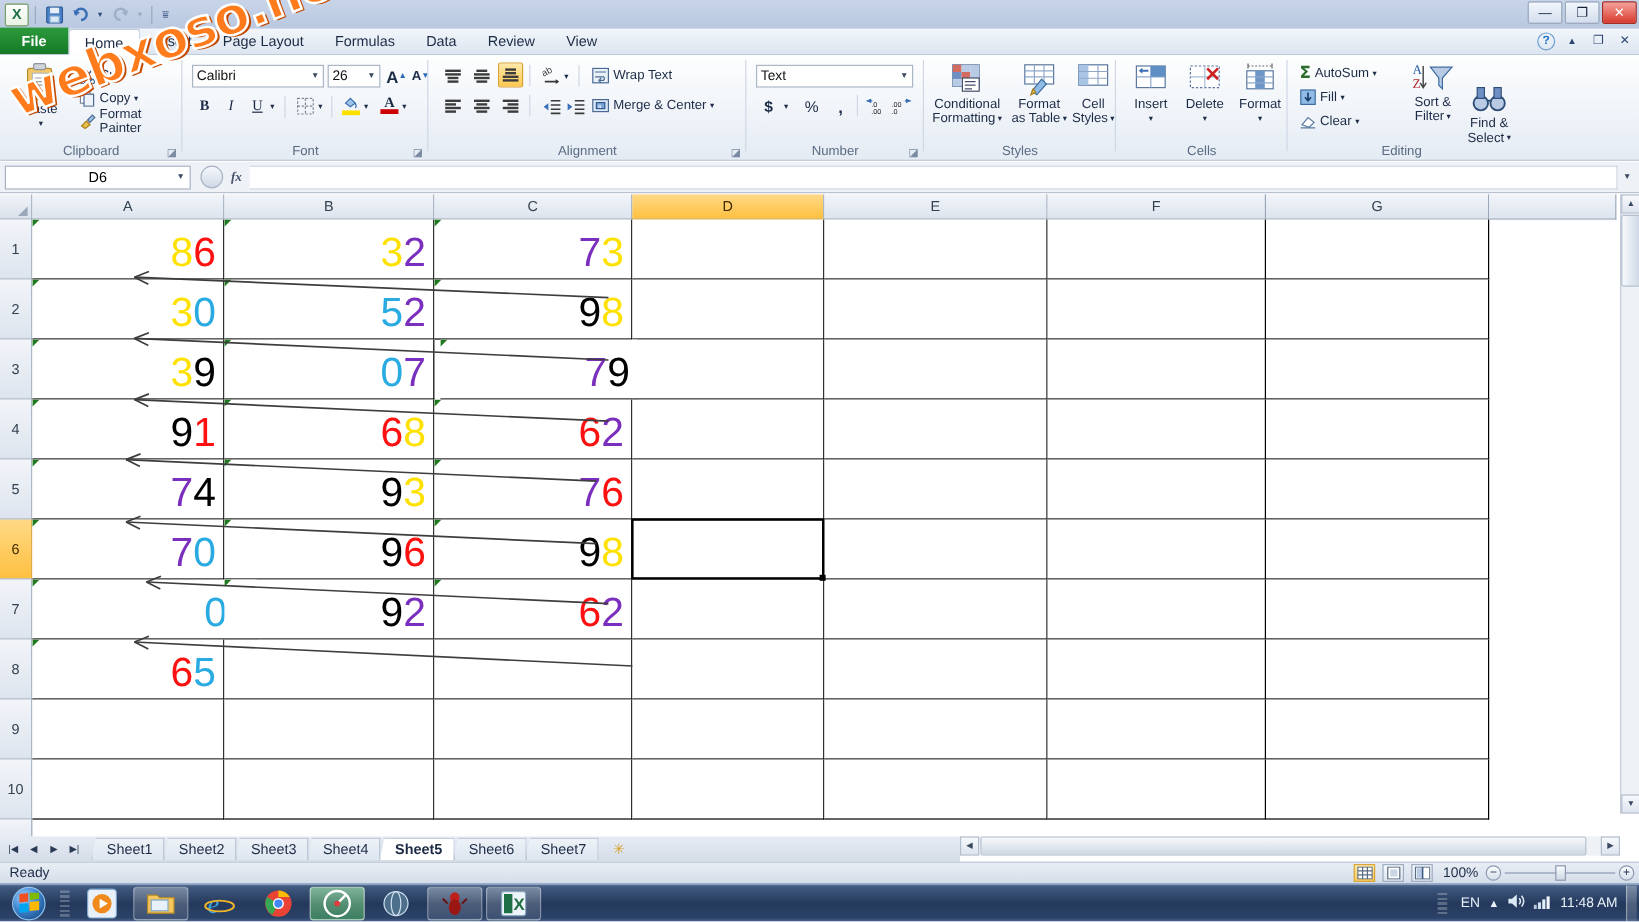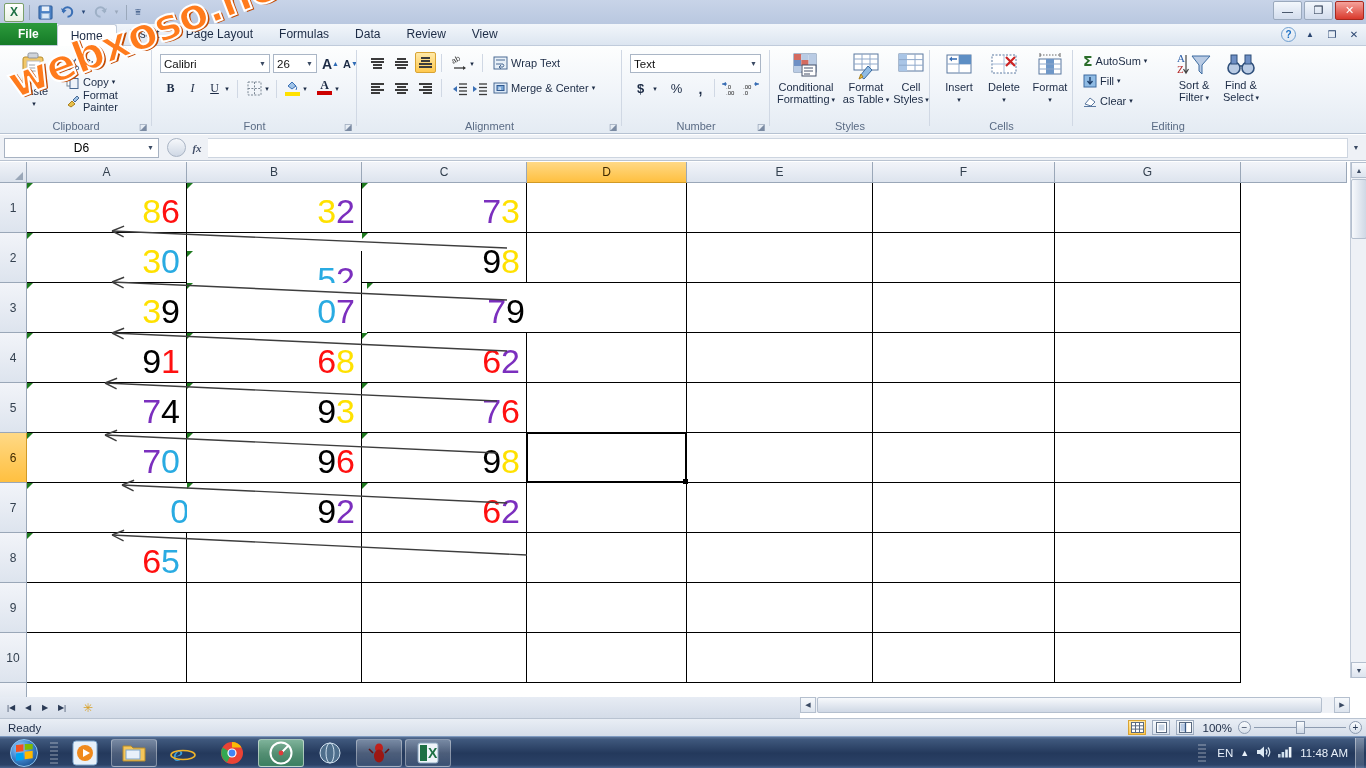--- a/index.html
+++ b/index.html
@@ -691,21 +691,21 @@
             <path d="M9 3 L9 20 M6.5 17 L9 21 L11.5 17" stroke="#444" stroke-width="1.2" fill="none"></path>
             <path d="M15 4 L33 4 L25 13 L25 22 L22 19 L22 13 Z" fill="#b9cbe4" stroke="#3c6ba0"></path>
           </svg>
         </span>
       <span>Sort &amp;</span>
       <span style="display:flex;align-items:flex-start;gap:2px;">
           <span>Filter</span>
           <span style="font-size:7px;">▾</span>
         </span>
     </div>
-    <div class="bigbtn" style="left:146px;top:6px;width:44px;justify-content:flex-end;">
+    <div class="bigbtn" style="left:146px;top:24px;width:44px;justify-content:flex-end;">
       <span class="ricon">
           <svg width="30" height="28" viewBox="0 0 30 28">
             <circle cx="8" cy="16" r="6" fill="#b9cbe4" stroke="#2f4f7a" stroke-width="1.6"></circle>
             <circle cx="22" cy="16" r="6" fill="#b9cbe4" stroke="#2f4f7a" stroke-width="1.6"></circle>
             <rect x="5" y="3" width="6" height="9" fill="#6e8fc4" stroke="#2f4f7a"></rect>
             <rect x="19" y="3" width="6" height="9" fill="#6e8fc4" stroke="#2f4f7a"></rect>
             <line x1="13" y1="14" x2="17" y2="14" stroke="#2f4f7a" stroke-width="1.6"></line>
           </svg>
         </span>
       <span>Find &amp;</span>
@@ -806,21 +806,21 @@
         <span class="cmark"></span>
       </div>
       <div class="cell" style="left: 500px; top: 0px; width: 160px; height: 50px;"></div>
       <div class="cell" style="left: 660px; top: 0px; width: 186px; height: 50px;"></div>
       <div class="cell" style="left: 846px; top: 0px; width: 182px; height: 50px;"></div>
       <div class="cell" style="left: 1028px; top: 0px; width: 186px; height: 50px;"></div>
       <div class="cell" style="left: 0px; top: 50px; width: 160px; height: 50px;">
         <div class="val"><span style="color: rgb(255, 225, 0);">3</span><span style="color: rgb(41, 171, 226);">0</span></div>
         <span class="cmark"></span>
       </div>
-      <div class="cell" style="left: 160px; top: 68px; width: 175px; height: 50px;">
+      <div class="cell" style="left: 160px; top: 50px; width: 175px; height: 50px;">
         <div class="val"><span style="color: rgb(41, 171, 226);">5</span><span style="color: rgb(123, 47, 190);">2</span></div>
         <span class="cmark"></span>
       </div>
       <div class="cell" style="left: 335px; top: 50px; width: 165px; height: 50px;">
         <div class="val"><span style="color: rgb(0, 0, 0);">9</span><span style="color: rgb(255, 225, 0);">8</span></div>
         <span class="cmark"></span>
       </div>
       <div class="cell" style="left: 500px; top: 50px; width: 160px; height: 50px;"></div>
       <div class="cell" style="left: 660px; top: 50px; width: 186px; height: 50px;"></div>
       <div class="cell" style="left: 846px; top: 50px; width: 182px; height: 50px;"></div>
@@ -976,20 +976,43 @@
   <div class="sb-arrow" style="position:absolute;right:0;">▶</div>
 </div>
 
 <div id="sheetbar">
   <div id="navbtns">
     <div class="navb">|◀</div>
     <div class="navb">◀</div>
     <div class="navb">▶</div>
     <div class="navb">▶|</div>
   </div>
+  <div id="stabs" style="display:flex;align-items:flex-start;margin-left:6px;">
+      <div class="stab">
+        <span>Sheet1</span>
+      </div>
+      <div class="stab">
+        <span>Sheet2</span>
+      </div>
+      <div class="stab">
+        <span>Sheet3</span>
+      </div>
+      <div class="stab">
+        <span>Sheet4</span>
+      </div>
+      <div class="stab active">
+        <span>Sheet5</span>
+      </div>
+      <div class="stab">
+        <span>Sheet6</span>
+      </div>
+      <div class="stab">
+        <span>Sheet7</span>
+      </div>
+    </div>
   <div class="navb" style="margin-left:10px;color:#d8a12a;font-size:12px;">✳</div>
 </div>
 
 <div id="status">
   <span class="ready">Ready</span>
   <div id="status-right">
     <div class="viewb on">
         <svg width="13" height="11" viewBox="0 0 13 11">
           <rect x="0.5" y="0.5" width="12" height="10" fill="#fff" stroke="#5a6a80"></rect>
           <line x1="0.5" y1="3.8" x2="12.5" y2="3.8" stroke="#5a6a80"></line>

